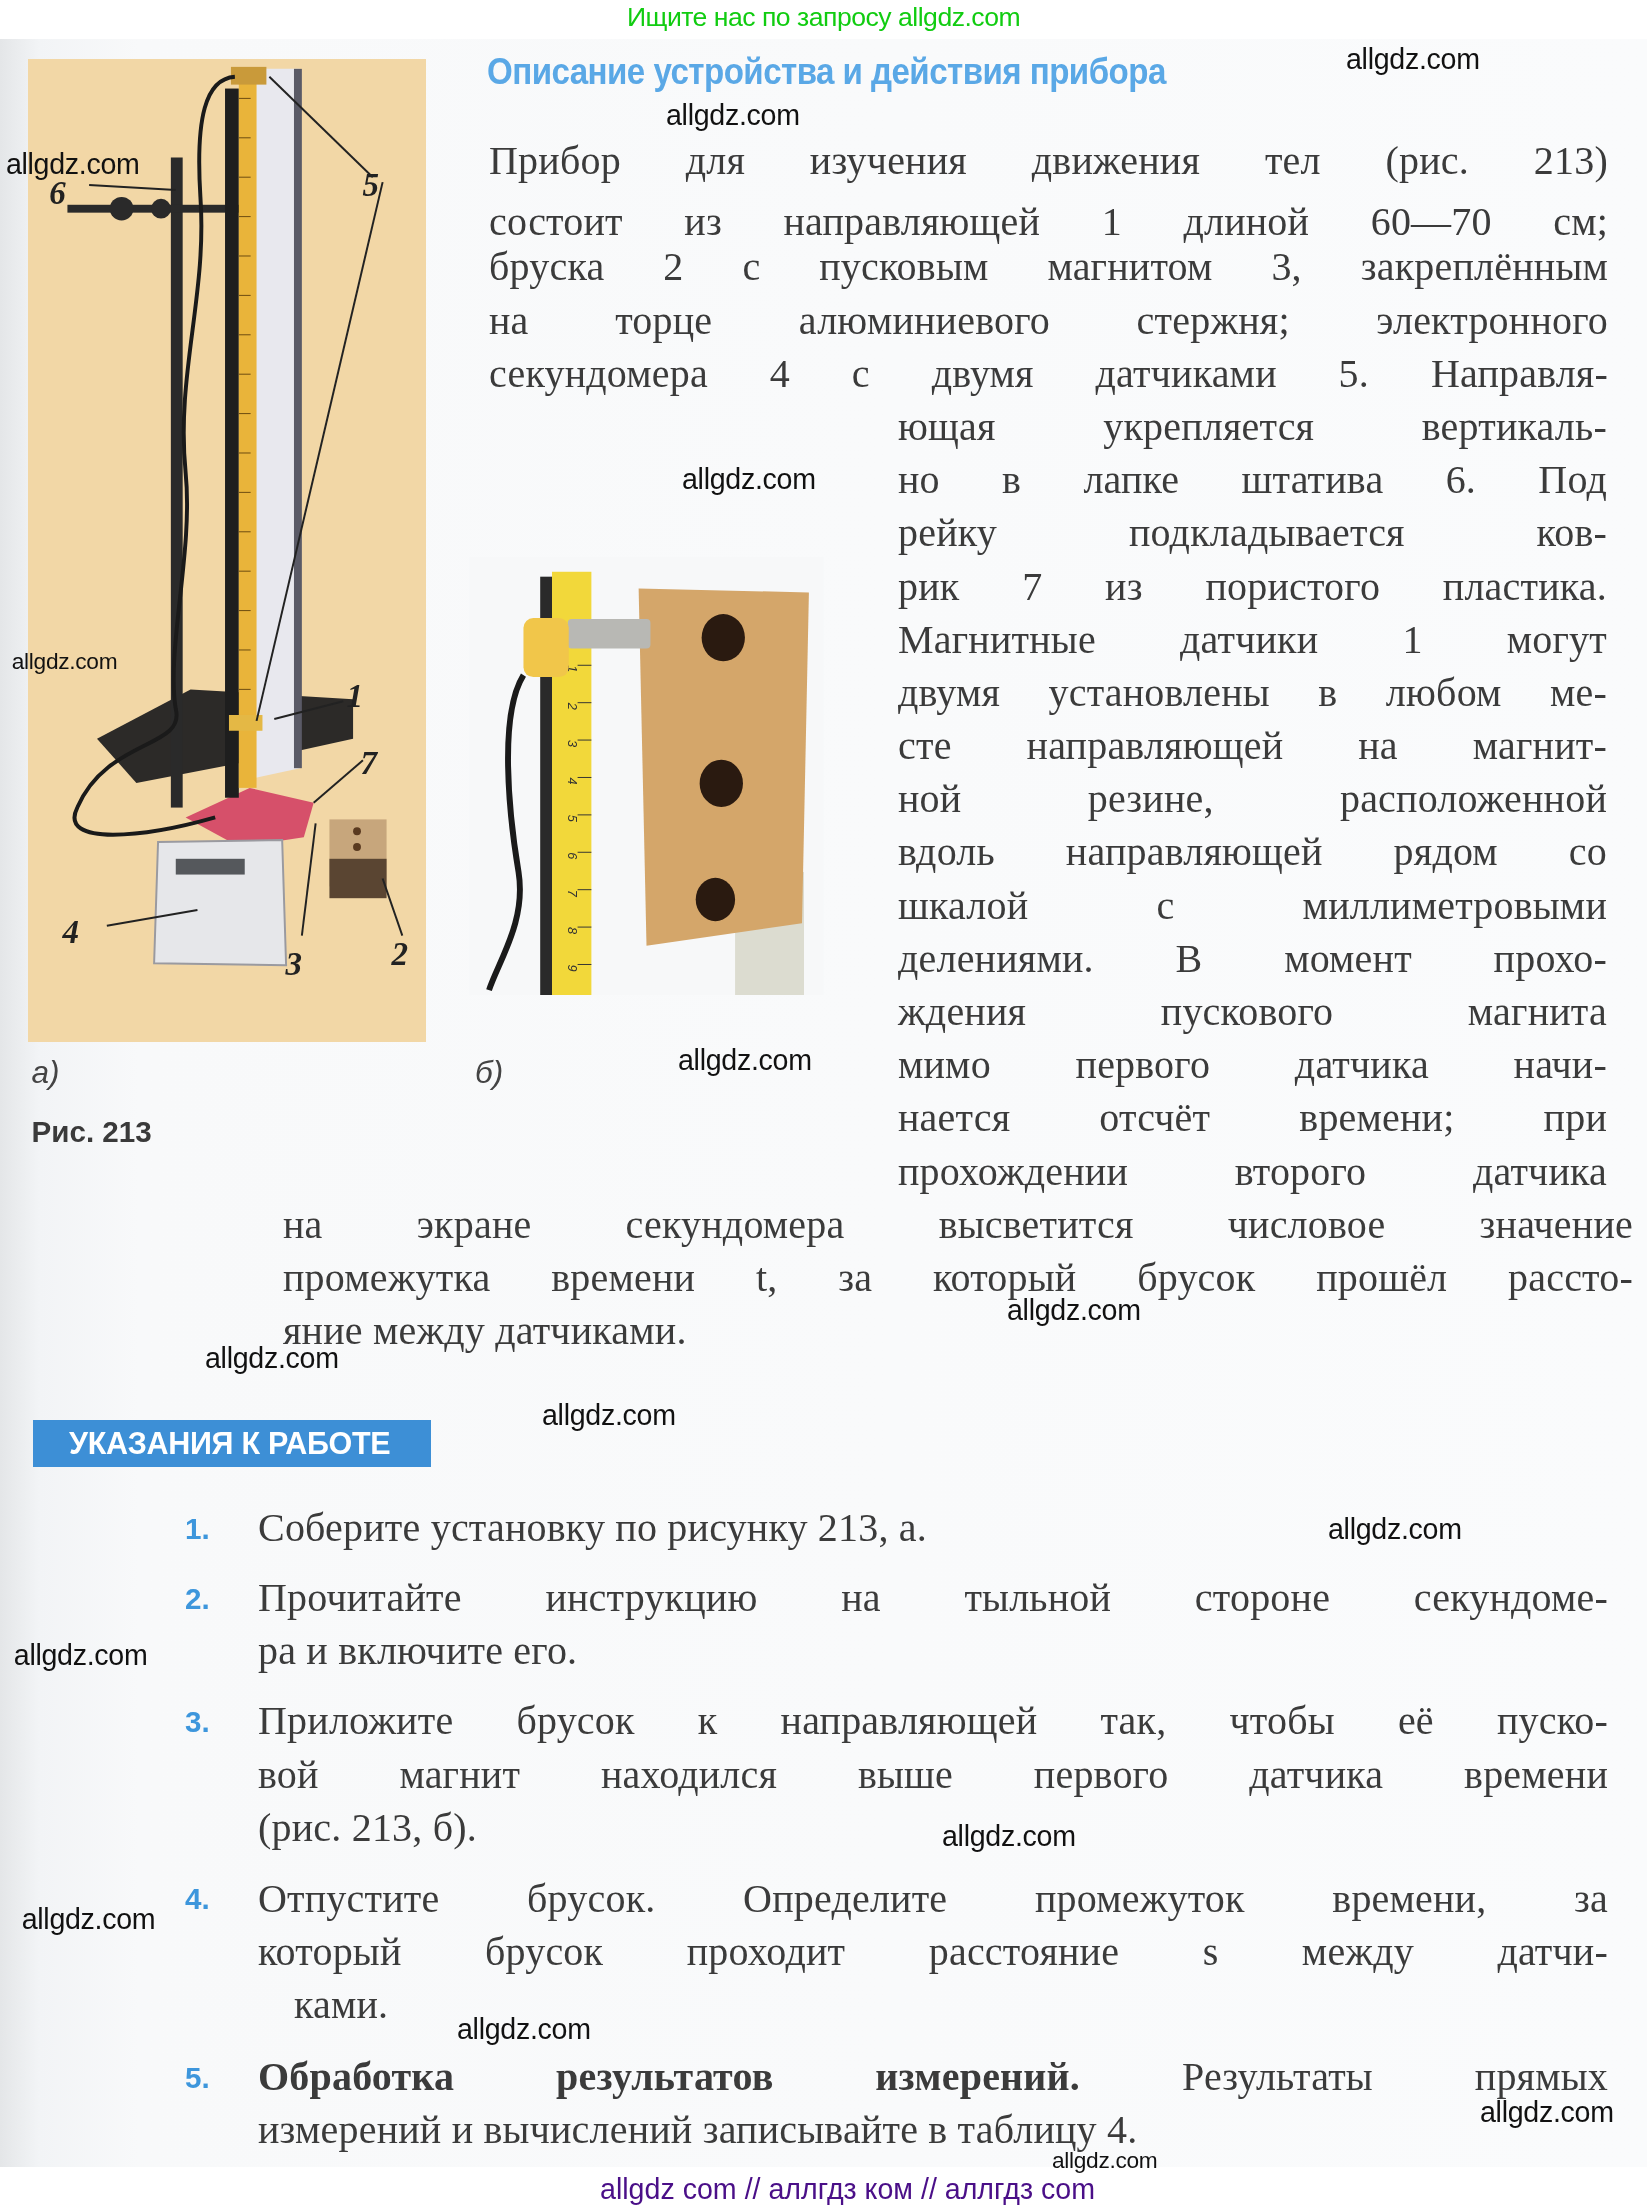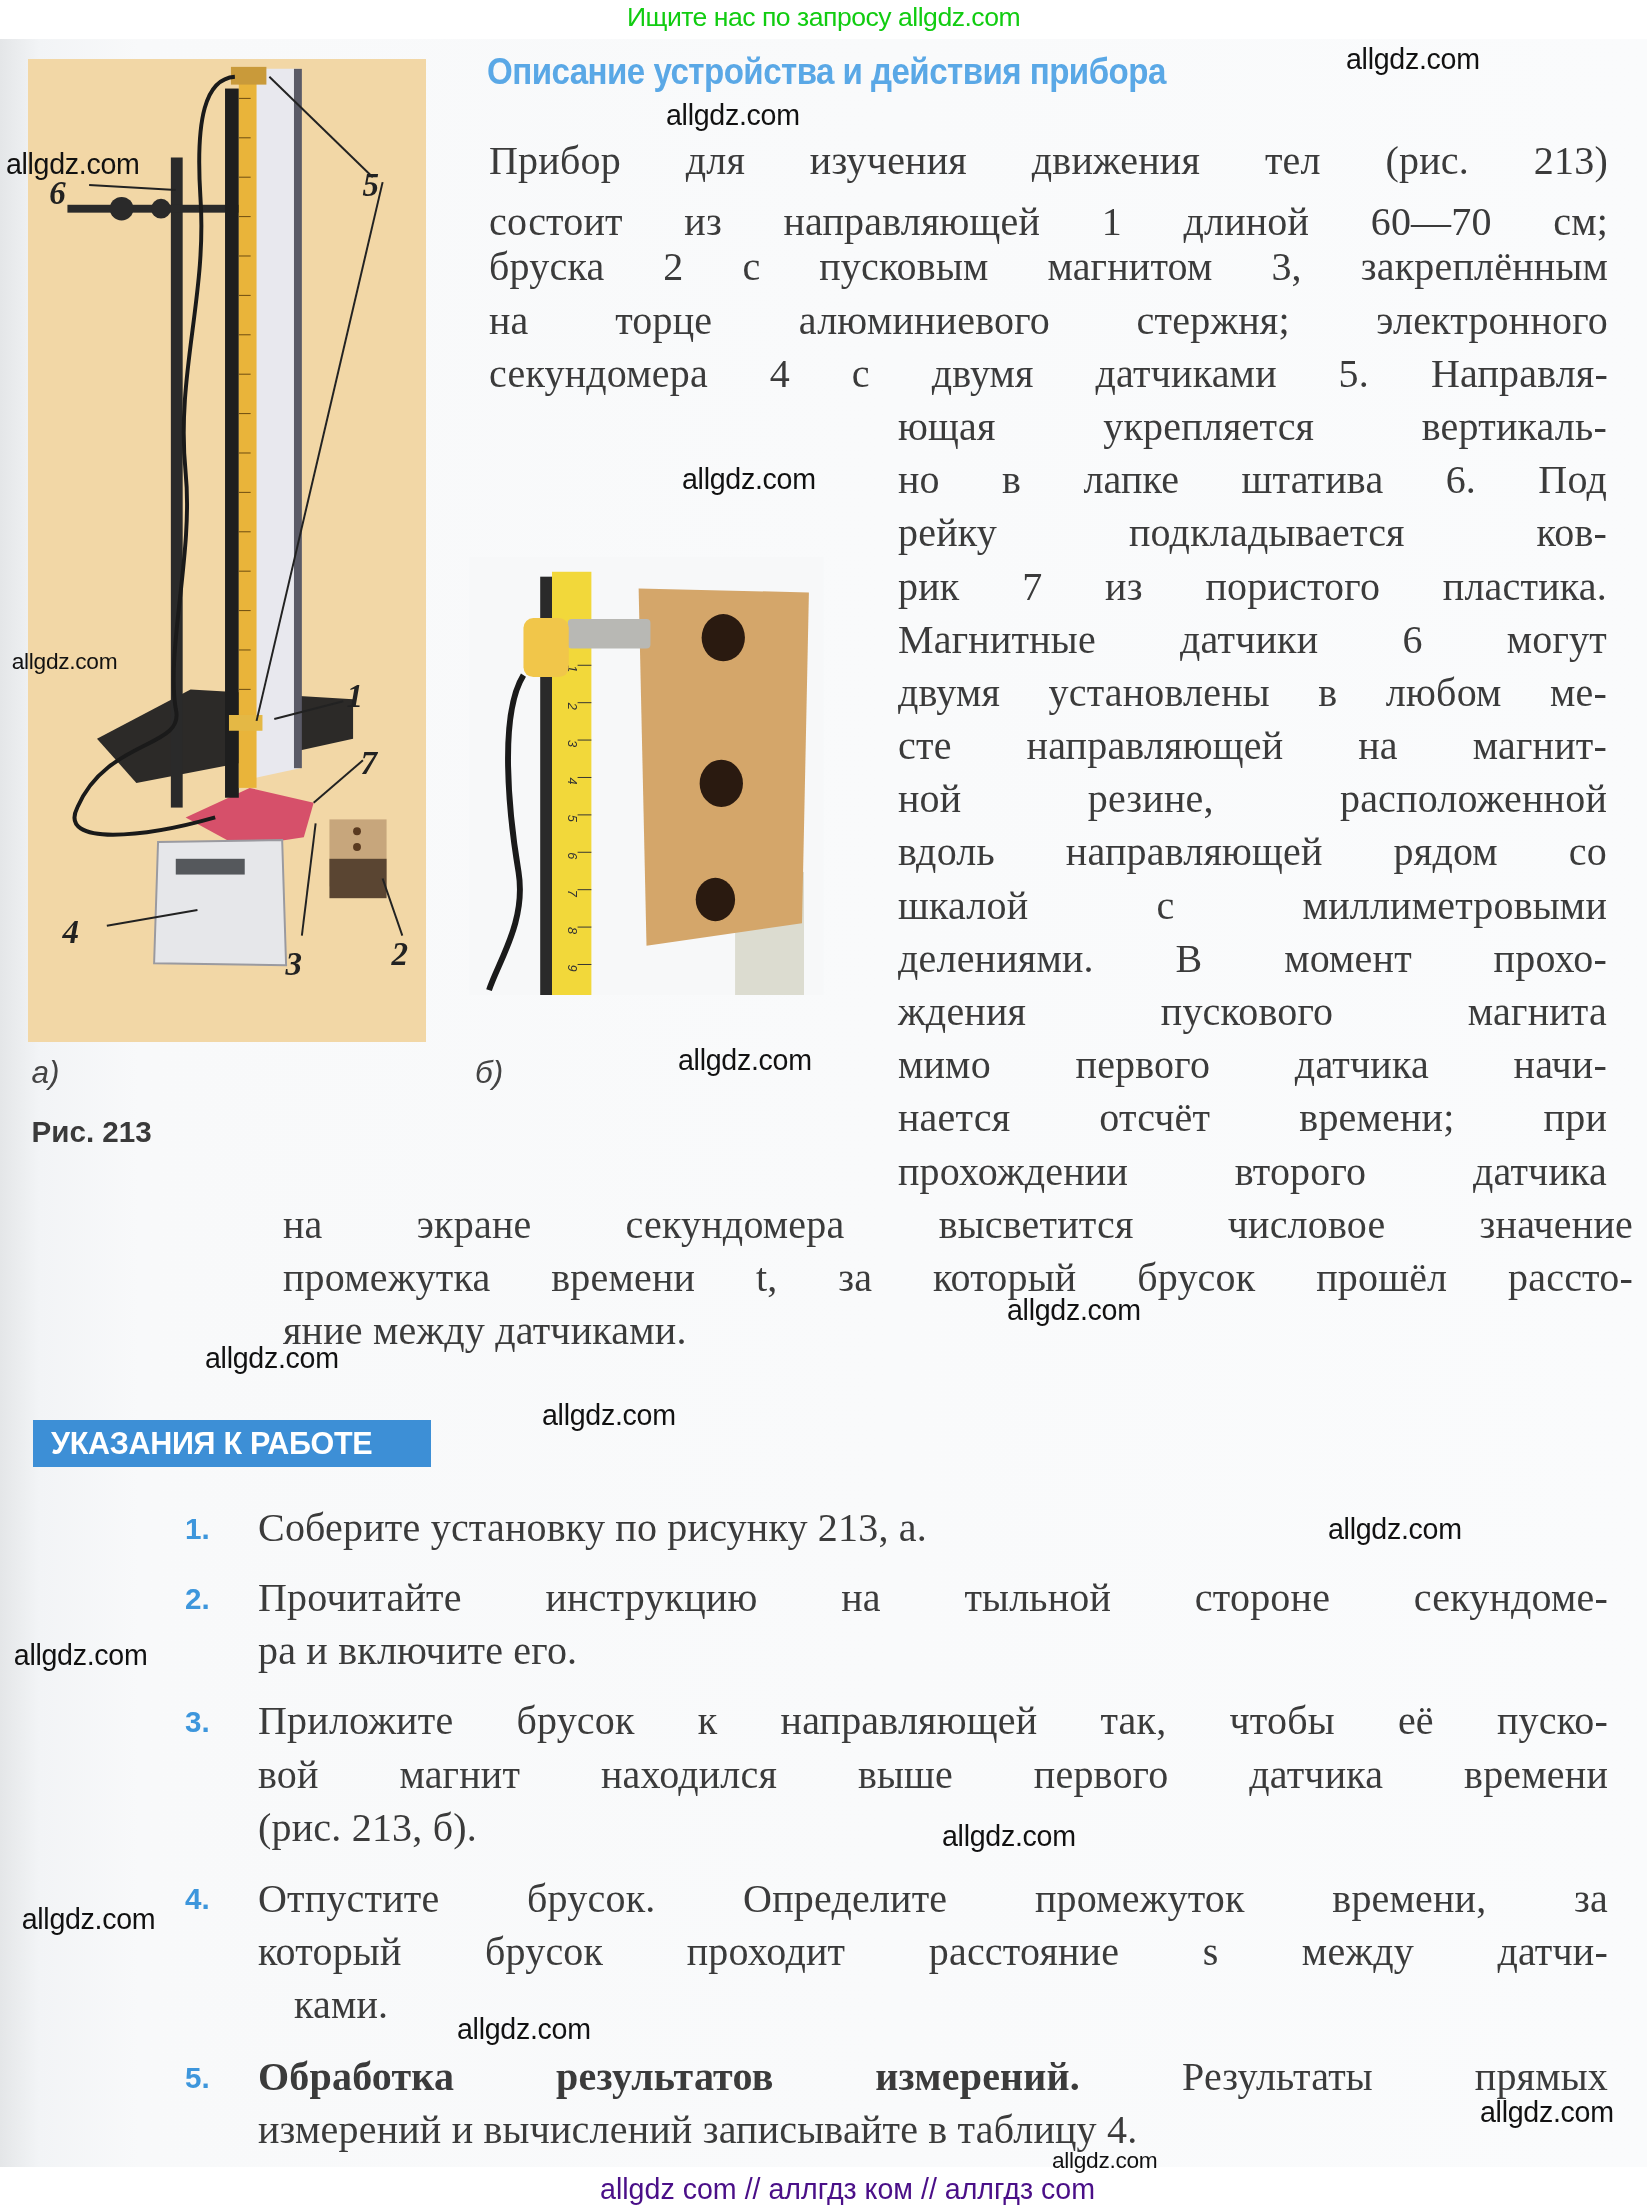--- a/index.html
+++ b/index.html
@@ -32,21 +32,21 @@
     .bottom-line { left: 258px; width: 1350px; text-align: justify; text-align-last: justify; margin-left: 25px; }
     .bottom-line.last, .item-line.last, .full-line.last, .right-line.last { text-align-last: left; }
     .item-line { left: 258px; width: 1350px; text-align: justify; text-align-last: justify; }
     .num {
       font-family: "Liberation Sans", sans-serif; font-weight: bold; color: #3d96dc;
       font-size: 29.6px; left: 185px; width: 39px;
     }
     .section-badge {
       left: 33px; top: 1420px; width: 398px; height: 47px; background: #3d8fd6;
       color: #ffffff; font-family: "Liberation Sans", sans-serif; font-weight: bold;
-      font-size: 30.5px; line-height: 47px; padding-left: 18px; box-sizing: border-box;
+      font-size: 30.5px; line-height: 47px; padding-left: 36px; box-sizing: border-box;
       letter-spacing: -0.3px;
     }
     .caption {
       font-family: "Liberation Sans", sans-serif; font-size: 31.5px; color: #444;
       font-style: italic;
     }
     .fig-label {
       font-family: "Liberation Sans", sans-serif; font-weight: bold; font-size: 29.6px; color: #3a3a3a;
     }
     .wm { font-family: "Liberation Sans", sans-serif; color: #111; font-size: 28.6px; letter-spacing: -0.3px; }
@@ -187,21 +187,21 @@
   <span>состоит из направляющей 1 длиной 60—70 см;</span>
 </div>
 <div class="abs body-line full-line" style="top:240px;">бруска 2 с пусковым магнитом 3, закреплённым</div>
 <div class="abs body-line full-line" style="top:294px;">на торце алюминиевого стержня; электронного</div>
 <div class="abs body-line full-line" style="top:347px;">секундомера 4 с двумя датчиками 5. Направля-</div>
 
 <div class="abs body-line right-line" style="top:400px;">ющая укрепляется вертикаль-</div>
 <div class="abs body-line right-line" style="top:453px;">но в лапке штатива 6. Под</div>
 <div class="abs body-line right-line" style="top:506px;">рейку подкладывается ков-</div>
 <div class="abs body-line right-line" style="top:560px;">рик 7 из пористого пластика.</div>
-<div class="abs body-line right-line" style="top:613px;">Магнитные датчики 6 могут</div>
+<div class="abs body-line right-line" style="top:613px;">Магнитные датчики 1 могут</div>
 <div class="abs body-line right-line" style="top:666px;">двумя установлены в любом ме-</div>
 <div class="abs body-line right-line" style="top:719px;">сте направляющей на магнит-</div>
 <div class="abs body-line right-line" style="top:772px;">ной резине, расположенной</div>
 <div class="abs body-line right-line" style="top:825px;">вдоль направляющей рядом со</div>
 <div class="abs body-line right-line" style="top:879px;">шкалой с миллиметровыми</div>
 <div class="abs body-line right-line" style="top:932px;">делениями. В момент прохо-</div>
 <div class="abs body-line right-line" style="top:985px;">ждения пускового магнита</div>
 <div class="abs body-line right-line" style="top:1038px;">мимо первого датчика начи-</div>
 <div class="abs body-line right-line" style="top:1091px;">нается отсчёт времени; при</div>
 <div class="abs body-line right-line" style="top:1145px;">прохождении второго датчика</div>

